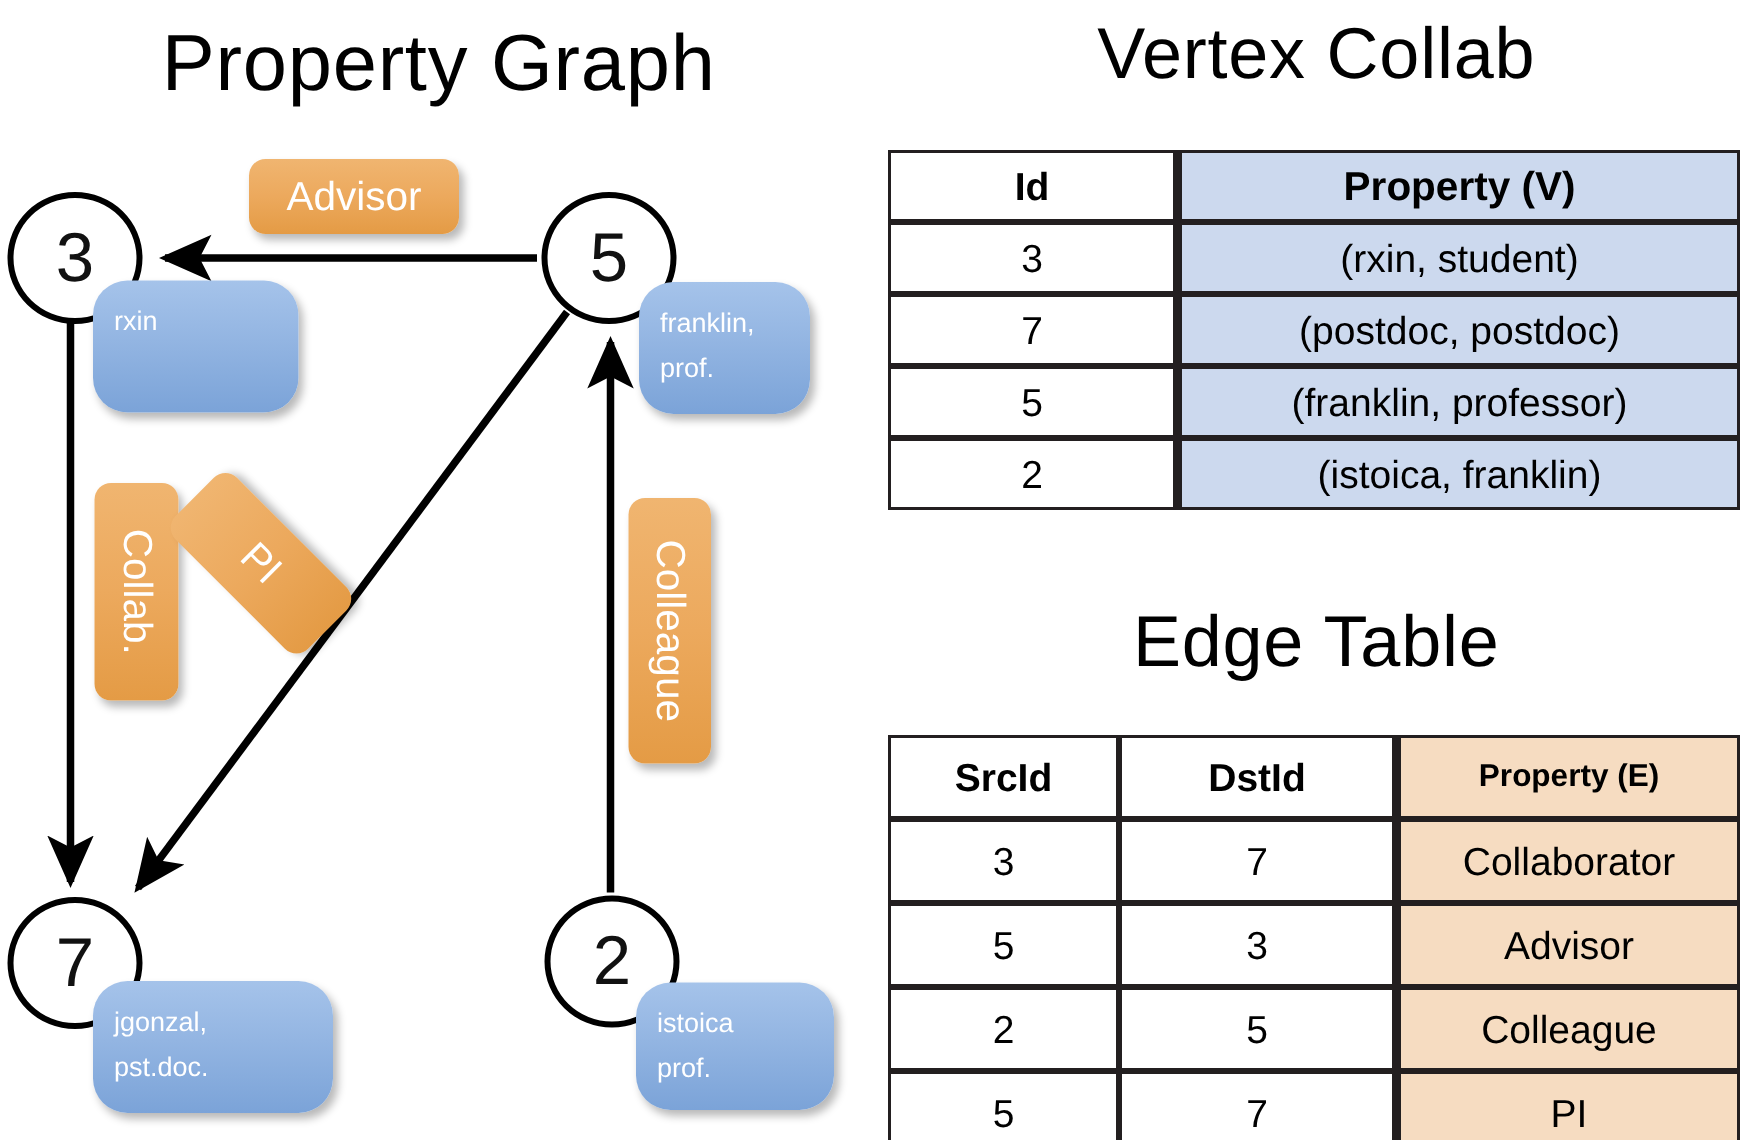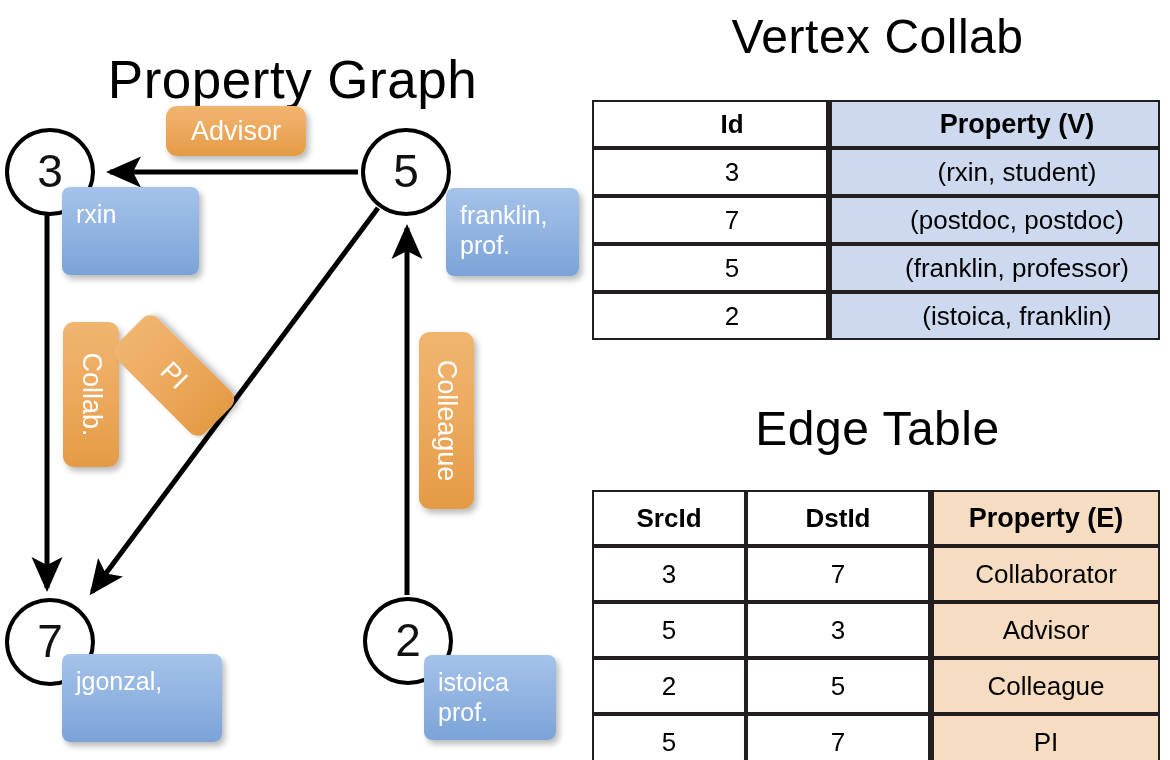--- a/index.html
+++ b/index.html
@@ -22,21 +22,20 @@
     font-weight: 300;
     color: #000000;
     letter-spacing: 0.5px;
     white-space: nowrap;
   }
   #title-property-graph {
     left: 0; top: 12px; width: 585px;
     text-align: center;
     font-size: 53px;
     line-height: 62px;
-    margin-top: 37px;
   }
   #title-vertex-table {
     left: 585px; top: 8px; width: 585px;
     text-align: center;
     font-size: 48px;
     line-height: 58px;
   }
   #title-edge-table {
     left: 585px; top: 400px; width: 585px;
     text-align: center;
@@ -77,33 +76,33 @@
     top: -1px;
   }
   #node-3 { left: 5px;   top: 128px; }
   #node-5 { left: 361px; top: 128px; }
   #node-7 { left: 5px;   top: 598px; }
   #node-2 { left: 363px; top: 597px; }
 
   
   .prop-box {
     position: absolute;
-    border-radius: 8px;
+    border-radius: 23px;
     background: linear-gradient(180deg, #a5c3ea 0%, #93b5e2 45%, #7ba3d8 100%);
     box-shadow: 3px 4px 6px rgba(0,0,0,0.28);
     color: #ffffff;
-    font-size: 25px;
+    font-size: 18px;
     line-height: 30px;
     font-weight: 300;
     padding: 12px 0 0 14px;
     box-sizing: border-box;
     z-index: 4;
   }
   #prop-rxin     { left: 62px;  top: 187px; width: 137px; height: 88px; }
-  #prop-franklin { left: 446px; top: 188px; width: 133px; height: 88px; }
+  #prop-franklin { left: 426px; top: 188px; width: 114px; height: 88px; }
   #prop-jgonzal  { left: 62px;  top: 654px; width: 160px; height: 88px; }
   #prop-istoica  { left: 424px; top: 655px; width: 132px; height: 85px; }
 
   
   .edge-label {
     position: absolute;
     border-radius: 11px;
     background: linear-gradient(180deg, #f0b570 0%, #eca95d 50%, #e49b45 100%);
     box-shadow: 3px 4px 6px rgba(0,0,0,0.28);
     color: #ffffff;
@@ -155,38 +154,37 @@
   }
   .data-table th { font-weight: bold; }
 
   #vertex-table {
     left: 592px; top: 100px;
     width: 568px;
   }
   #vertex-table th, #vertex-table td {
     height: 44px;
     font-size: 26px;
-    padding-left: 44px;
   }
   #vertex-table .col-id     { width: 188px; background: #ffffff; }
   #vertex-table .col-prop   { background: #ccd9ee; border-left-width: 4px; }
   #vertex-table th.col-prop { font-size: 27px; }
 
   #edge-table {
     left: 592px; top: 490px;
     width: 568px;
   }
   #edge-table th, #edge-table td {
     height: 52px;
     font-size: 26px;
   }
   #edge-table .col-src  { width: 150px; background: #ffffff; margin-left: 48px; }
   #edge-table .col-dst  { width: 180px; background: #ffffff; }
   #edge-table .col-prop { background: #f6dcc1; border-left-width: 4px; }
-  #edge-table th.col-prop { font-size: 27px; }
+  #edge-table th.col-prop { font-size: 21px; }
 </style>
 </head>
 <body>
 
 <div id="graph-panel">
 
   <div class="title" id="title-property-graph">Property Graph</div>
 
   <svg id="graph-edges" viewBox="0 0 585 760">
     <defs>
@@ -227,20 +225,21 @@
 
   <div class="prop-box" id="prop-rxin">
     <div>rxin</div>
   </div>
   <div class="prop-box" id="prop-franklin">
     <div>franklin,</div>
     <div>prof.</div>
   </div>
   <div class="prop-box" id="prop-jgonzal">
     <div>jgonzal,</div>
+    <div>pst.doc.</div>
   </div>
   <div class="prop-box" id="prop-istoica">
     <div>istoica</div>
     <div>prof.</div>
   </div>
 
   <div class="edge-label" id="edge-label-advisor">
     <span>Advisor</span>
   </div>
   <div class="edge-label" id="edge-label-collab">

